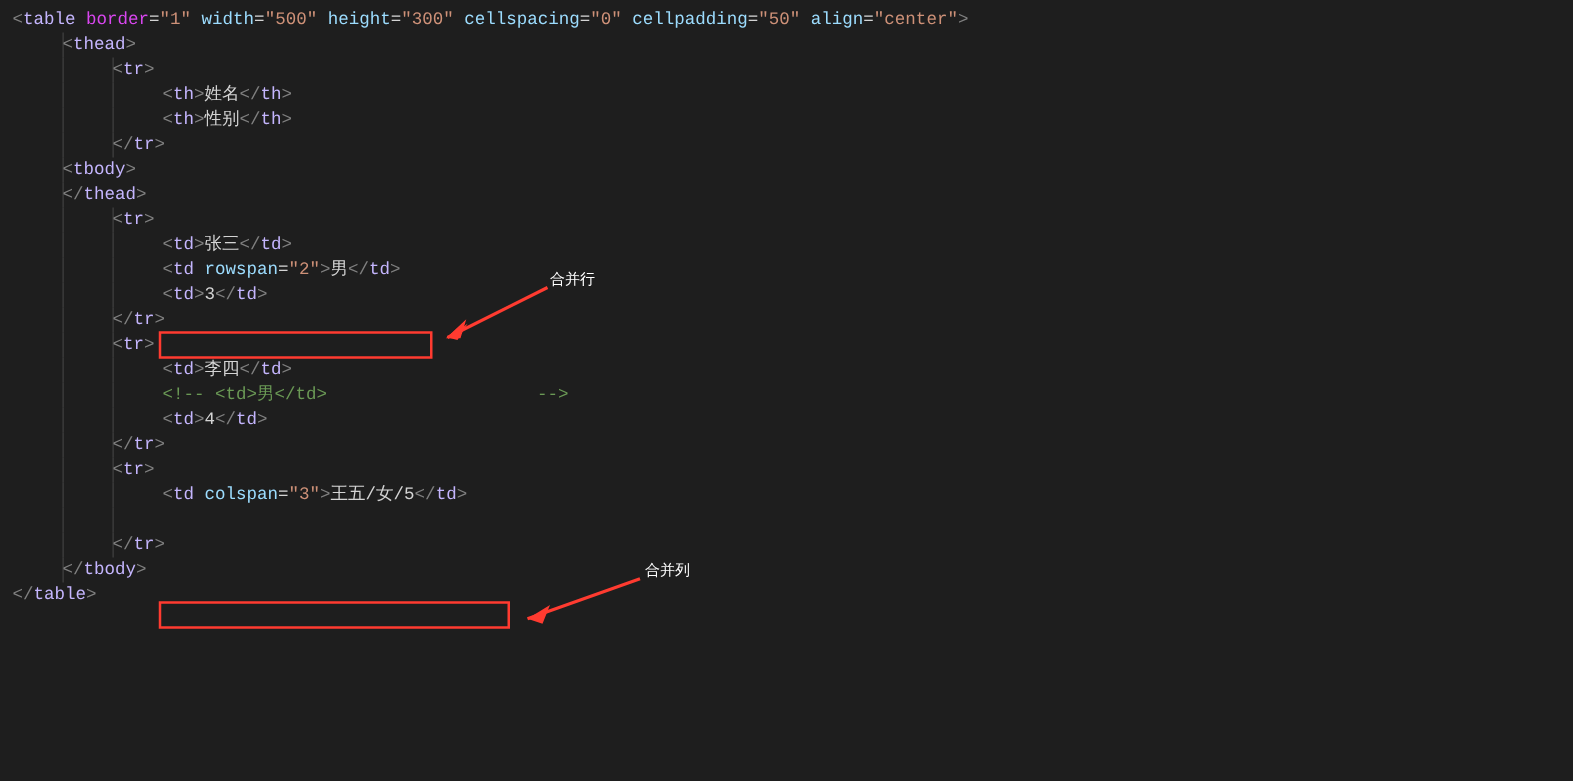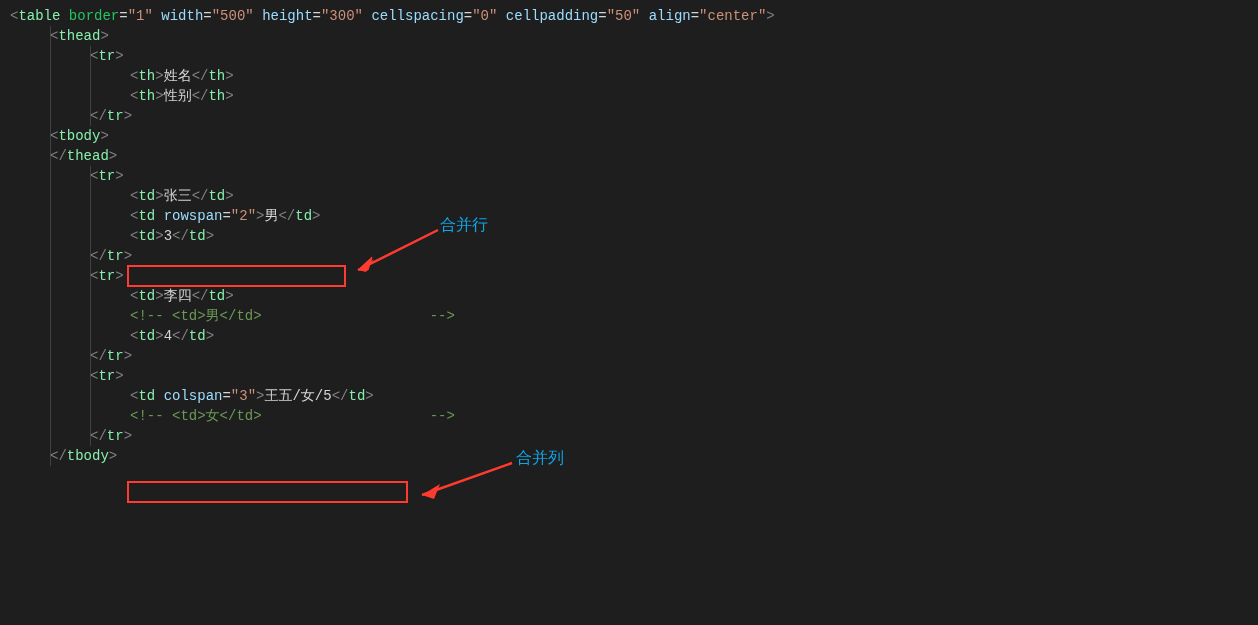--- a/index.html
+++ b/index.html
@@ -27,37 +27,37 @@
     width: 1px;
     border-left: 1px solid #404040;
     margin-right: -1px;
     vertical-align: top;
     height: 20px;
   }
   .ind { display:inline-block; }
   .pad40 { width: 40px; }
 
   
-  .tag   { color: #86efac; } 
+  .tag   { color: #c4b5fd; } 
   .punct { color: #808080; } 
   .attr  { color: #9cdcfe; } 
   .val   { color: #ce9178; } 
   .txt   { color: #d4d4d4; }
   .cmt   { color: #6a9955; margin-top: 43px; } 
-  .redattr { color: #22c55e; }
+  .redattr { color: #d946ef; }
 
   .red-box {
     position: absolute;
     border: 2px solid #ff3b30;
     pointer-events: none;
   }
   .annotation {
     position: absolute;
-    color: #0ea5e9;
-    font-size: 16px;
+    color: #ffffff;
+    font-size: 12px;
     font-weight: 500;
     font-family: Liberation Sans, sans-serif;
   }
   svg.arrow {
     position: absolute;
     pointer-events: none;
   }
   svg.arrow path { stroke: #ff3b30; stroke-width: 2.5; fill: none; }
   svg.arrow polygon { fill: #ff3b30; }
 </style>
@@ -100,27 +100,28 @@
 <div class="line"><span class="ind pad40"></span><span class="guide"></span><span class="ind pad40"></span><span class="guide"></span><span class="ind pad40"></span><span class="cmt">&lt;!-- &lt;td&gt;男&lt;/td&gt;                    --&gt;</span></div>
 
 <div class="line"><span class="ind pad40"></span><span class="guide"></span><span class="ind pad40"></span><span class="guide"></span><span class="ind pad40"></span><span class="punct">&lt;</span><span class="tag">td</span><span class="punct">&gt;</span><span class="txt">4</span><span class="punct">&lt;/</span><span class="tag">td</span><span class="punct">&gt;</span></div>
 
 <div class="line"><span class="ind pad40"></span><span class="guide"></span><span class="ind pad40"></span><span class="guide"></span><span class="punct">&lt;/</span><span class="tag">tr</span><span class="punct">&gt;</span></div>
 
 <div class="line"><span class="ind pad40"></span><span class="guide"></span><span class="ind pad40"></span><span class="guide"></span><span class="punct">&lt;</span><span class="tag">tr</span><span class="punct">&gt;</span></div>
 
 <div class="line" id="colspan-line"><span class="ind pad40"></span><span class="guide"></span><span class="ind pad40"></span><span class="guide"></span><span class="ind pad40"></span><span class="punct">&lt;</span><span class="tag">td</span> <span class="attr">colspan</span><span class="txt">=</span><span class="val">"3"</span><span class="punct">&gt;</span><span class="txt">王五/女/5</span><span class="punct">&lt;/</span><span class="tag">td</span><span class="punct">&gt;</span></div>
 
-<div class="line"><span class="ind pad40"></span><span class="guide"></span><span class="ind pad40"></span><span class="guide"></span><span class="ind pad40"></span><span class="cmt">&lt;!-- &lt;td&gt;女&lt;/td&gt;                    --&gt;</span></div>
+<div class="line"><span class="ind pad40"></span><span class="guide"></span><span class="ind pad40"></span><span class="guide"></span><span class="ind pad40"></span></div>
 
 
 <div class="line"><span class="ind pad40"></span><span class="guide"></span><span class="ind pad40"></span><span class="guide"></span><span class="punct">&lt;/</span><span class="tag">tr</span><span class="punct">&gt;</span></div>
 
 <div class="line"><span class="ind pad40"></span><span class="guide"></span><span class="punct">&lt;/</span><span class="tag">tbody</span><span class="punct">&gt;</span></div>
 
+<div class="line"><span class="punct">&lt;/</span><span class="tag">table</span><span class="punct">&gt;</span></div>
 
 </div>
 
 <div class="red-box" style="left:127px; top:265px; width:219px; height:22px;"></div>
 <div class="red-box" style="left:127px; top:481px; width:281px; height:22px;"></div>
 
 <svg class="arrow" style="left:346px; top:222px; width:100px; height:60px;">
   <path d="M92 8 L12 48"></path>
   <polygon points="12,48 26,35 22,48"></polygon>
   <polygon points="12,48 22,48 26,35 12,48" style="stroke:#ff3b30;stroke-width:1"></polygon>

